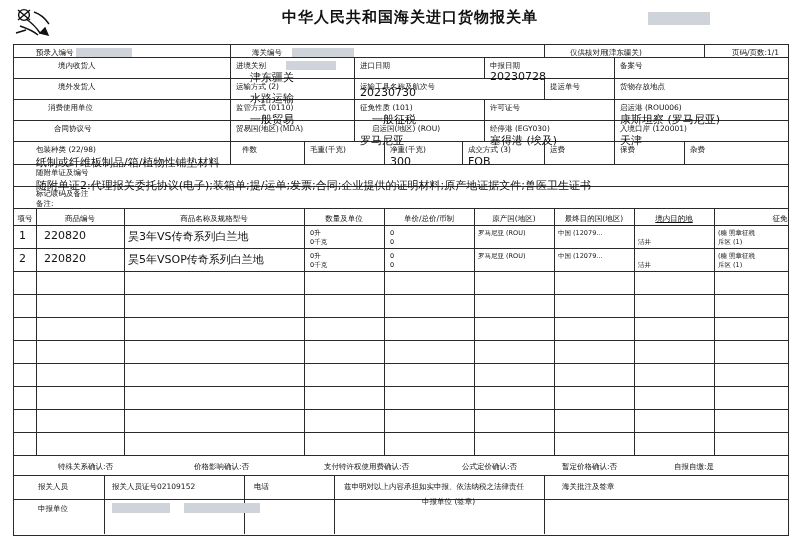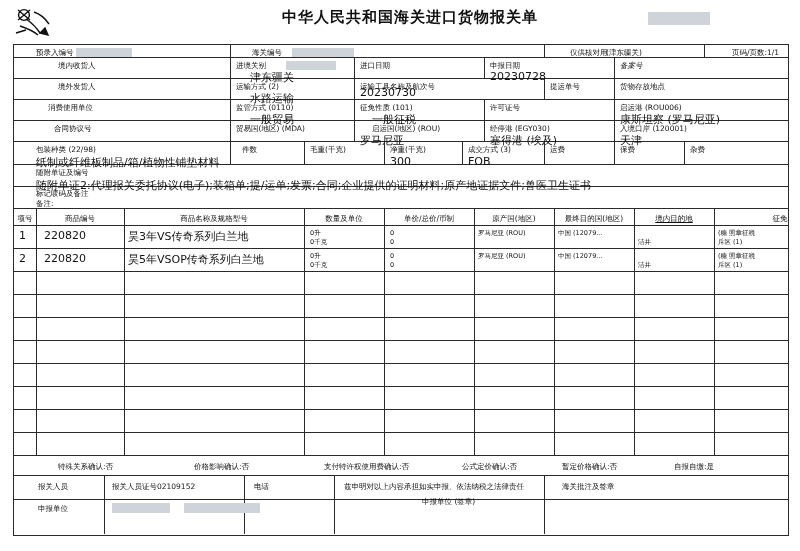--- a/index.html
+++ b/index.html
@@ -95,21 +95,21 @@
     <div class="vline" style="left:600px;top:13px;height:21px;"></div>
 
     <div class="lbl" style="left:44px;top:16px;">境内收货人</div>
     <div class="lbl" style="left:222px;top:16px;">进境关别</div>
     <div class="val" style="left:236px;top:25px;">津东疆关</div>
     <div class="bar" style="left:272px;top:16px;width:50px;"></div>
     <div class="lbl" style="left:346px;top:16px;">进口日期</div>
     <div class="val" style="left:346px;top:41px;">20230730</div>
     <div class="lbl" style="left:476px;top:16px;">申报日期</div>
     <div class="val" style="left:476px;top:25px;">20230728</div>
-    <div class="lbl" style="left:606px;top:16px;font-style:italic;">备案号</div>
+    <div class="lbl" style="left:606px;top:16px;">备案号</div>
 
     <div class="row" style="top:34px;height:21px;"></div>
     <div class="vline" style="left:216px;top:34px;height:21px;"></div>
     <div class="vline" style="left:340px;top:34px;height:21px;"></div>
     <div class="vline" style="left:530px;top:34px;height:21px;"></div>
     <div class="vline" style="left:600px;top:34px;height:21px;"></div>
 
     <div class="lbl" style="left:44px;top:37px;">境外发货人</div>
     <div class="lbl" style="left:222px;top:37px;">运输方式 (2)</div>
     <div class="val" style="left:236px;top:46px;">水路运输</div>
@@ -132,21 +132,21 @@
     <div class="lbl" style="left:606px;top:58px;">启运港 (ROU006)</div>
     <div class="val" style="left:606px;top:67px;">康斯坦察 (罗马尼亚)</div>
 
     <div class="row" style="top:76px;height:21px;"></div>
     <div class="vline" style="left:216px;top:76px;height:21px;"></div>
     <div class="vline" style="left:340px;top:76px;height:21px;"></div>
     <div class="vline" style="left:470px;top:76px;height:21px;"></div>
     <div class="vline" style="left:600px;top:76px;height:21px;"></div>
 
     <div class="lbl" style="left:40px;top:79px;">合同协议号</div>
-    <div class="lbl" style="left:222px;top:79px;">贸易国(地区) (MDA)</div>
+    <div class="lbl" style="left:222px;top:79px;font-family:Liberation Serif, serif;">贸易国(地区) (MDA)</div>
     <div class="lbl" style="left:358px;top:79px;">启运国(地区) (ROU)</div>
     <div class="val" style="left:346px;top:88px;text-align:right;">罗马尼亚</div>
     <div class="lbl" style="left:476px;top:79px;">经停港 (EGY030)</div>
     <div class="val" style="left:476px;top:88px;">塞得港 (埃及)</div>
     <div class="lbl" style="left:606px;top:79px;">入境口岸 (120001)</div>
     <div class="val" style="left:606px;top:88px;">天津</div>
 
     <div class="row" style="top:97px;height:23px;"></div>
     <div class="vline" style="left:216px;top:97px;height:23px;"></div>
     <div class="vline" style="left:290px;top:97px;height:23px;"></div>

